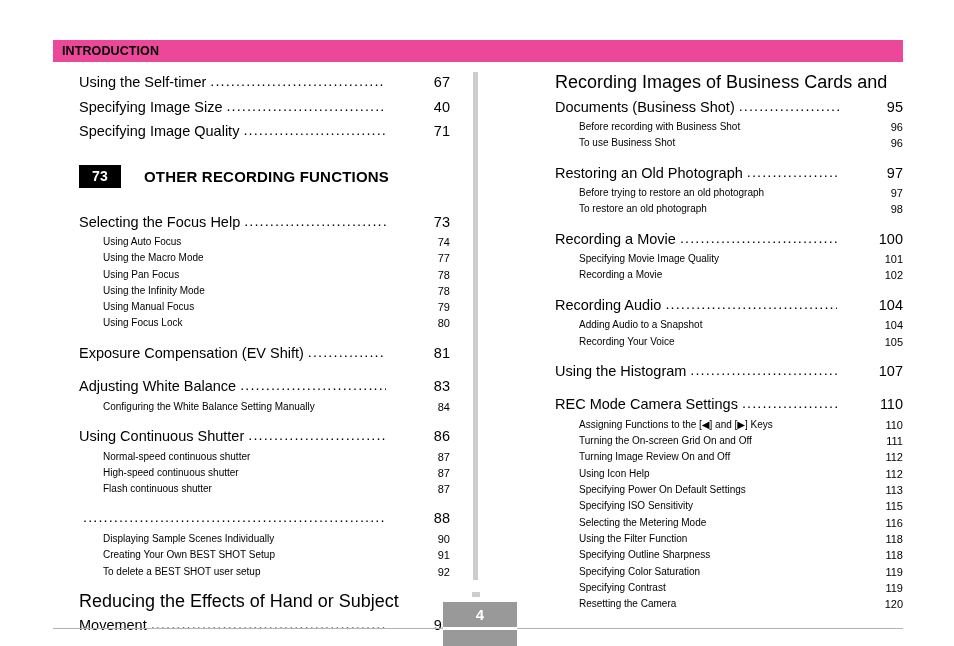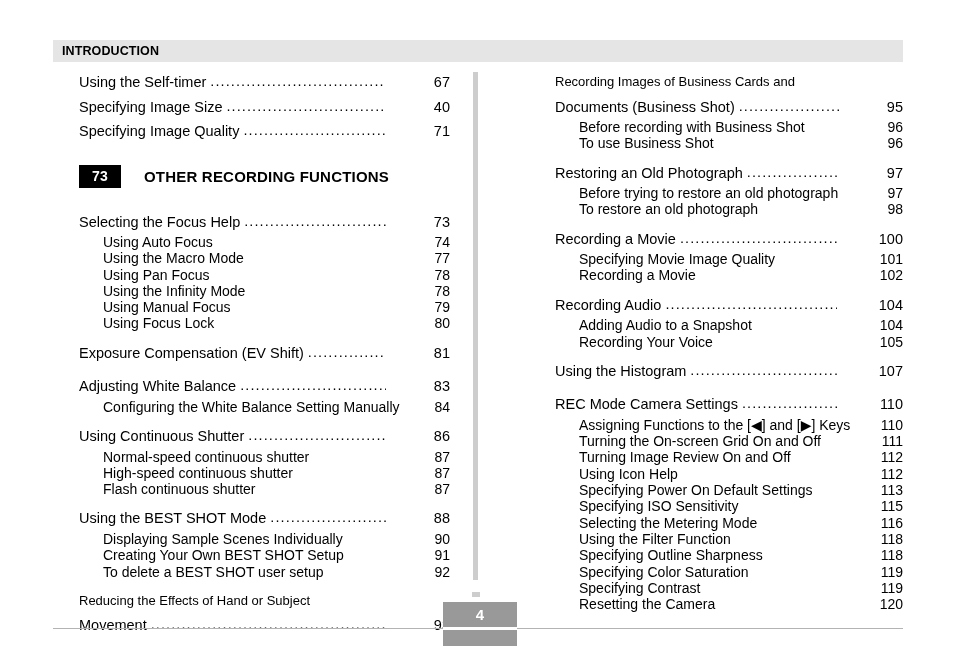--- a/index.html
+++ b/index.html
@@ -16,21 +16,21 @@
     overflow: hidden;
   }
 
   
   .header-bar {
     position: absolute;
     left: 53px;
     top: 40px;
     width: 850px;
     height: 22px;
-    background: #e5e5e5;
+    background: #ec4899;
   }
   .header-title {
     position: absolute;
     left: 9px;
     top: 3px;
     font-size: 12.5px;
     font-weight: bold;
     letter-spacing: 0.1px;
     color: #000;
     line-height: 16px;
@@ -81,33 +81,33 @@
     font-size: 14.5px;
   }
 
   
   .entry.main .label  { font-size: 14.5px; }
   .entry.main .pageno { min-width: 22px; margin-left: 40px; }
 
   
   .entry.wrap-first {
     display: block;
-    font-size: 13px;
+    font-size: 18px;
     line-height: 24.5px;
   }
 
   
   .entry.sub {
     font-size: 11.7px;
     line-height: 16.3px;
     padding-left: 24px;
   }
-  .entry.sub .label  { font-size: 14px; }
+  .entry.sub .label  { font-size: 10px; }
   .entry.sub .leader::before { content: ""; }
-  .entry.sub .pageno { font-size: 14px; min-width: 20px; }
+  .entry.sub .pageno { font-size: 11px; min-width: 20px; }
 
   
   .gap-lg { height: 9px; }
 
   
   .chapter {
     position: relative;
     display: flex;
     align-items: center;
     height: 23px;
@@ -275,21 +275,20 @@
       <span class="leader"></span>
       <span class="pageno">87</span>
     </div>
     <div class="entry sub">
       <span class="label">Flash continuous shutter</span>
       <span class="leader"></span>
       <span class="pageno">87</span>
     </div>
     <div class="gap-lg"></div>
     <div class="entry main">
-      <span class="label">Using the BEST SHOT Mode</span>
       <span class="leader"></span>
       <span class="pageno">88</span>
     </div>
     <div class="entry sub">
       <span class="label">Displaying Sample Scenes Individually</span>
       <span class="leader"></span>
       <span class="pageno">90</span>
     </div>
     <div class="entry sub">
       <span class="label">Creating Your Own BEST SHOT Setup</span>

